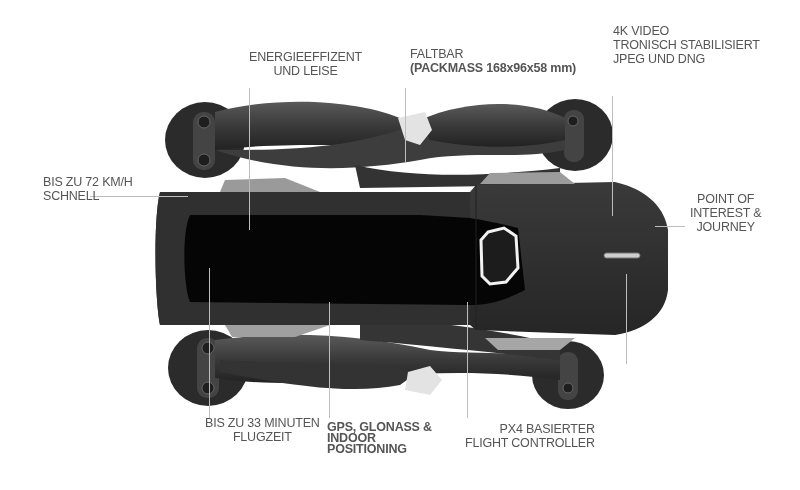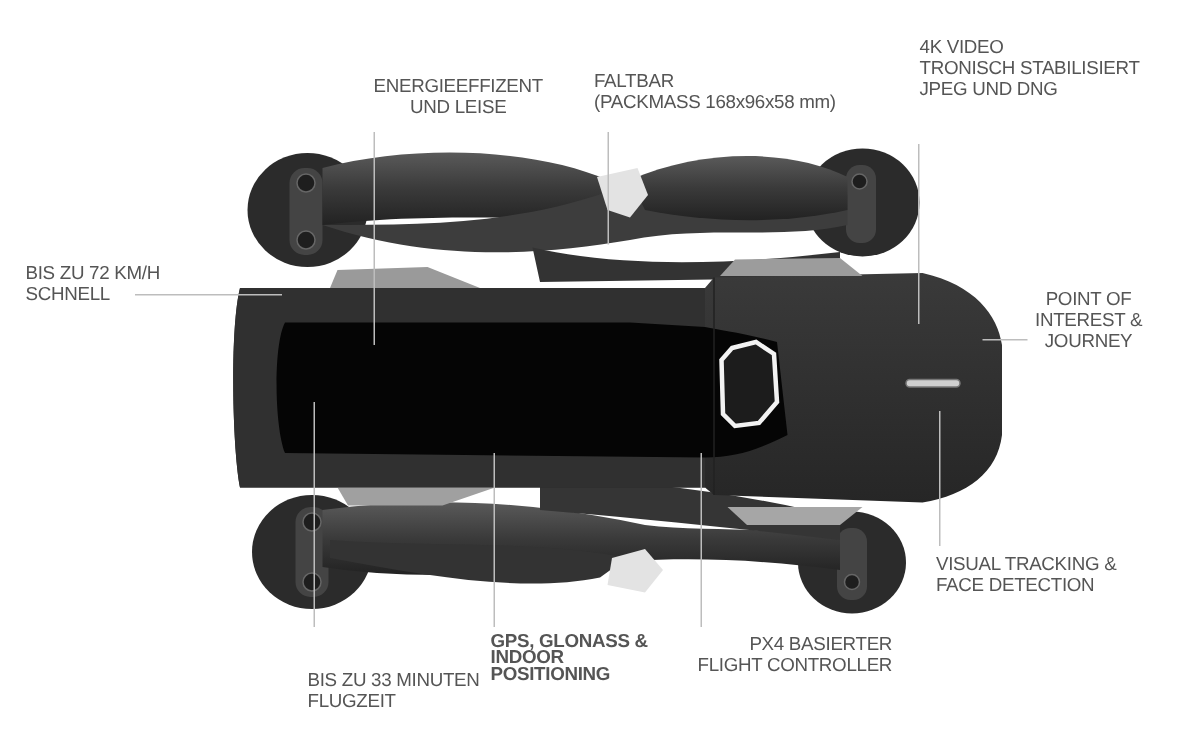--- a/index.html
+++ b/index.html
@@ -2,21 +2,21 @@
 <html><head>
 <meta charset="utf-8">
 <style>
   html, body { margin:0; padding:0; background:#ffffff; }
   body { width:800px; height:490px; position:relative; overflow:hidden;
          font-family:"Liberation Sans", sans-serif; }
   .stage { position:absolute; left:0; top:0; width:800px; height:490px; }
   .label { position:absolute; color:#555; font-size:12.5px; line-height:14px;
            letter-spacing:-0.2px; text-transform:uppercase; white-space:nowrap; }
   .label span { display:block; }
-  .label .lc { text-transform:none; }
+  .label .lc { text-transform:none;font-weight:bold; }
   .line { position:absolute; background:#bdbdbd; }
   svg { position:absolute; left:0; top:0; }
 </style>
 </head>
 <body>
 
 <div class="stage">
 
   <svg width="800" height="490" viewBox="0 0 800 490">
     <defs>
@@ -98,42 +98,38 @@
     <span>4K VIDEO</span>
     <span>TRONISCH STABILISIERT</span>
     <span>JPEG UND DNG</span>
   </div>
 
   <div class="label" style="left:249px; top:50px;text-align:center;">
     <span>ENERGIEEFFIZENT</span>
     <span>UND LEISE</span>
   </div>
 
-  <div class="label" style="left:396px; top:47px;">
+  <div class="label" style="left:410px; top:47px;">
     <span>FALTBAR</span>
     <span class="lc">(PACKMASS 168x96x58 mm)</span>
   </div>
 
-  <div class="label" style="left:17px; top:175px;">
+  <div class="label" style="left:43px; top:175px;">
     <span>BIS ZU 72 KM/H</span>
     <span>SCHNELL</span>
   </div>
 
   <div class="label" style="left:690px; top:192px;text-align:center;">
     <span>POINT OF</span>
     <span>INTEREST &amp;</span>
     <span>JOURNEY</span>
   </div>
 
-  <div class="label" style="left:624px; top:369px;">
-    <span>VISUAL TRACKING &amp;</span>
-    <span>FACE DETECTION</span>
-  </div>
 
-  <div class="label" style="left:205px; top:446px;">
+  <div class="label" style="left:205px; top:416px;text-align:center;">
     <span>BIS ZU 33 MINUTEN</span>
     <span>FLUGZEIT</span>
   </div>
 
   <div class="label" style="left:327px; top:422px; line-height:11px;font-weight:bold;">
     <span>GPS, GLONASS &amp;</span>
     <span>INDOOR</span>
     <span>POSITIONING</span>
   </div>
 

